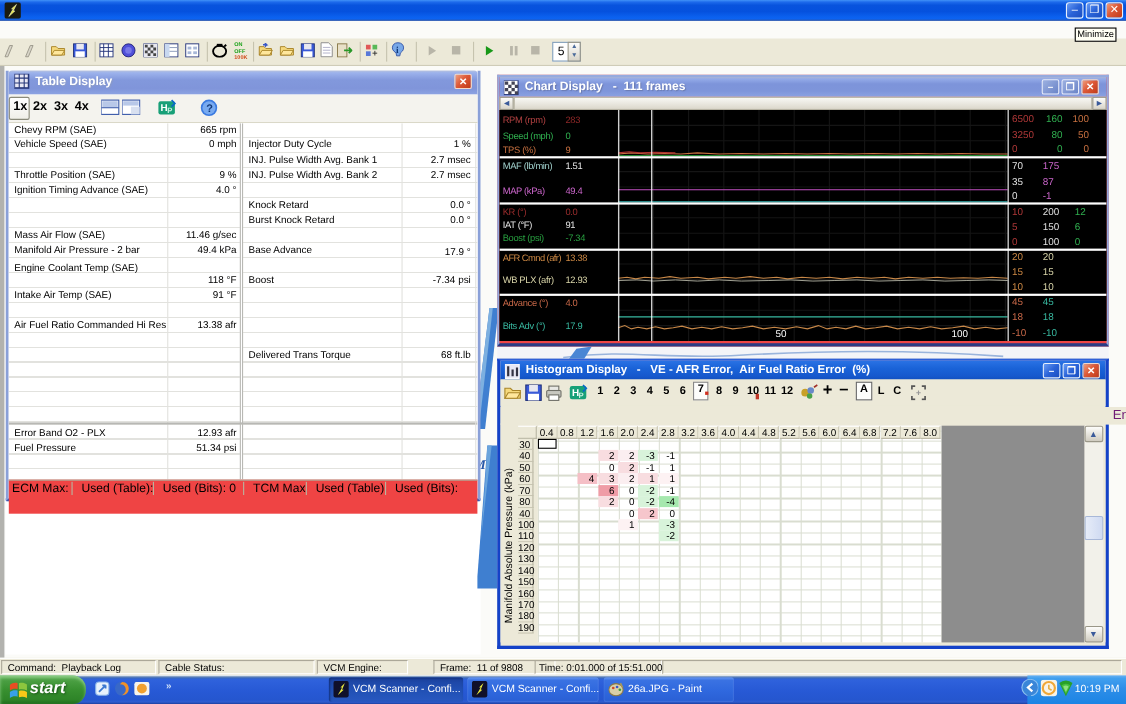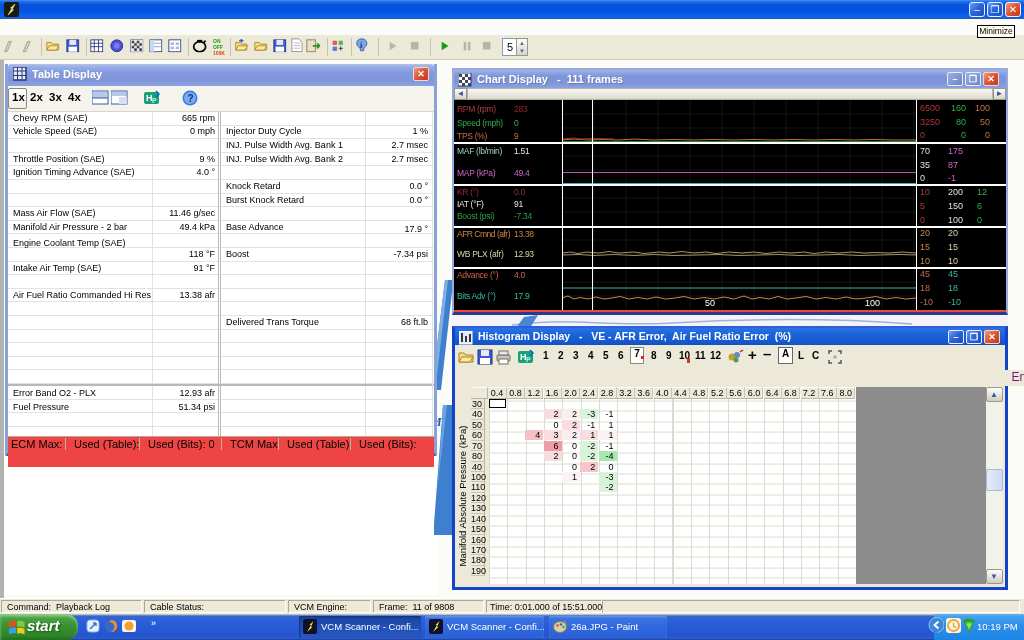--- a/index.html
+++ b/index.html
@@ -545,21 +545,21 @@
   <div class="ecmseg" style="left:214px;width:57px">TCM Max:</div>
   <div class="ecmseg" style="left:271px;width:72px">Used (Table):</div>
   <div class="ecmseg" style="left:343px;width:83px;border-right:none">Used (Bits):</div>
  </div>
 </div>
 
 <div id="statusbar">
  <div class="sseg" style="left:1px;width:141px">Command:  Playback Log</div>
  <div class="sseg" style="left:144px;width:142px">Cable Status:</div>
  <div class="sseg" style="left:288px;width:83px">VCM Engine:</div>
- <div class="sseg" style="left:373px;width:111px">Frame:  11 of 9808</div>
+ <div class="sseg" style="left:394px;width:111px">Frame:  11 of 9808</div>
  <div class="sseg" style="left:486px;width:116px;padding:1px 3px 0">Time: 0:01.000 of 15:51.000</div>
  <div class="sseg" style="left:602px;width:418px"></div>
 </div>
 
 <div id="taskbar">
  <div class="abs" style="left:0;top:0;width:78px;height:26px;border-radius:0 12px 12px 0;background:linear-gradient(180deg,#6cb464 0%,#4ca044 15%,#389030 50%,#2e8428 85%,#1e6c1c 100%);box-shadow:inset 0 2px 3px #90d088"></div>
  <svg class="abs" style="left:8px;top:5px" width="18" height="16">
         <path d="M1 3.5 C3 1.8 5.5 1.2 8 2 L8 7.6 C5.5 6.9 3 7.2 1 8.8 Z" fill="#e84c22"></path>
         <path d="M9.2 2.2 C11.7 1.4 14.2 1.7 16.5 3.2 L16.5 8.8 C14.2 7.4 11.7 7.2 9.2 7.9 Z" fill="#8cc63e"></path>
         <path d="M1 10 C3 8.4 5.5 8.1 8 8.8 L8 14.4 C5.5 13.7 3 14 1 15.6 Z" fill="#38a0e8"></path>

